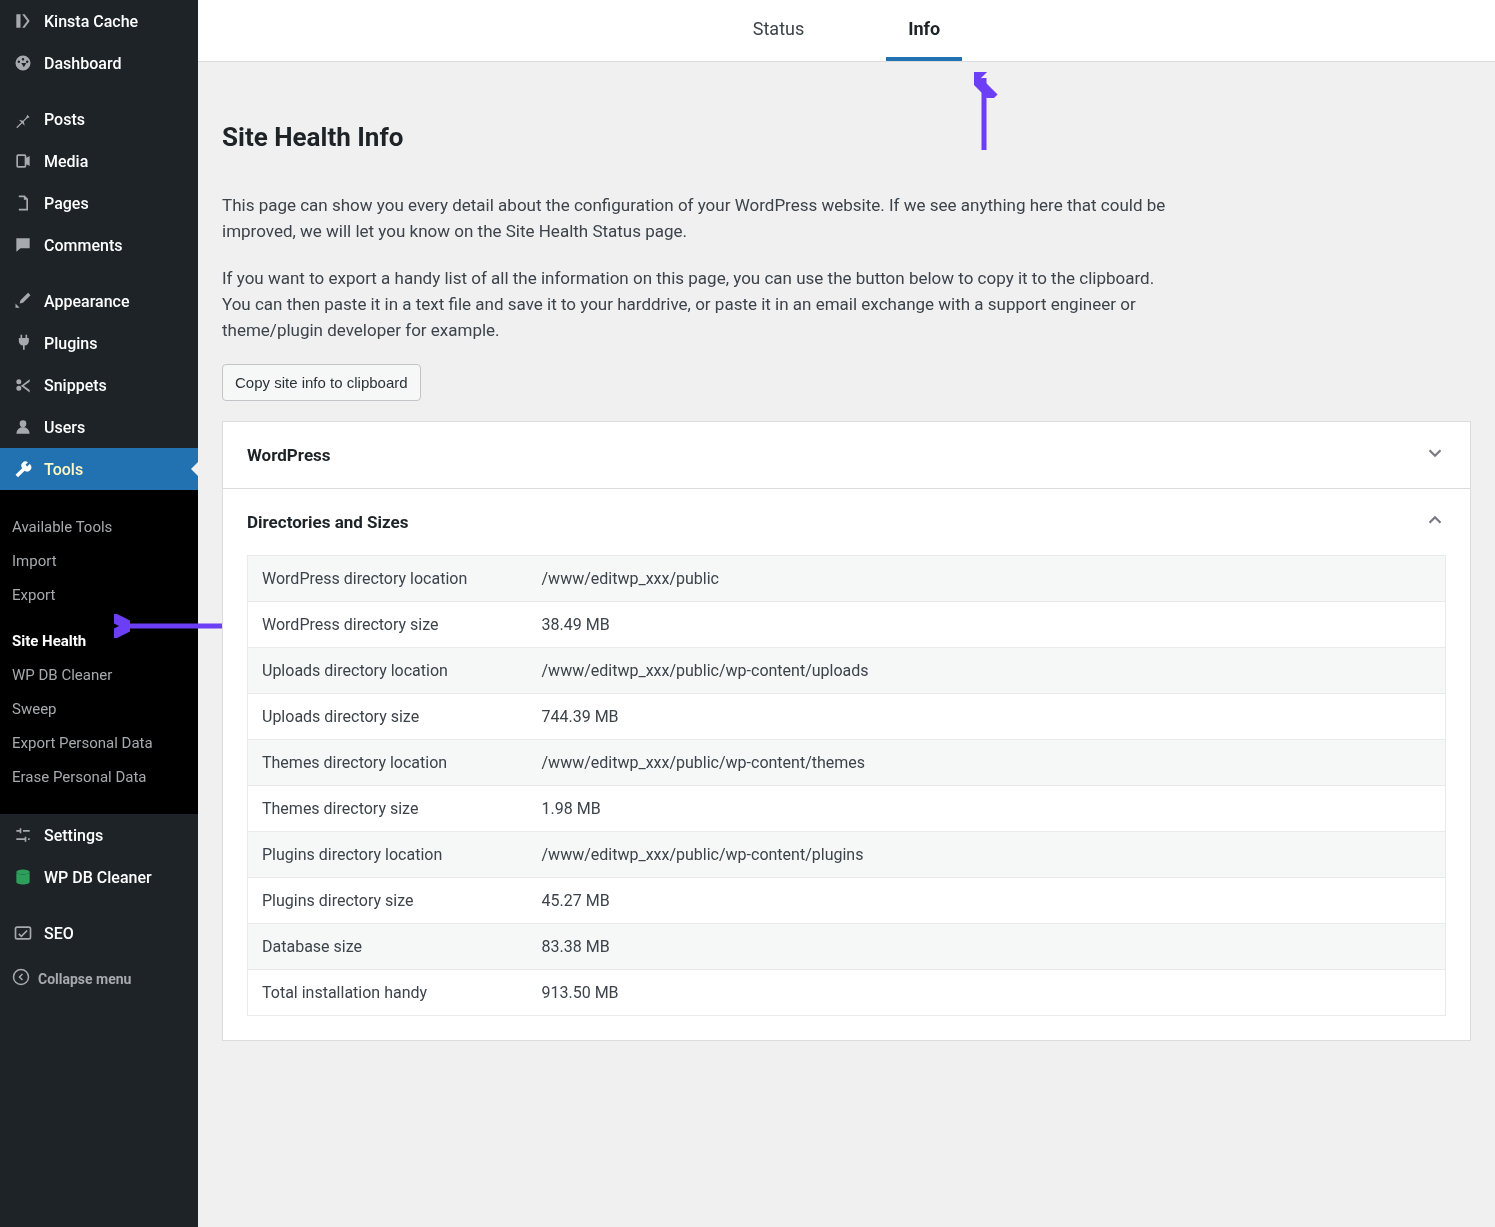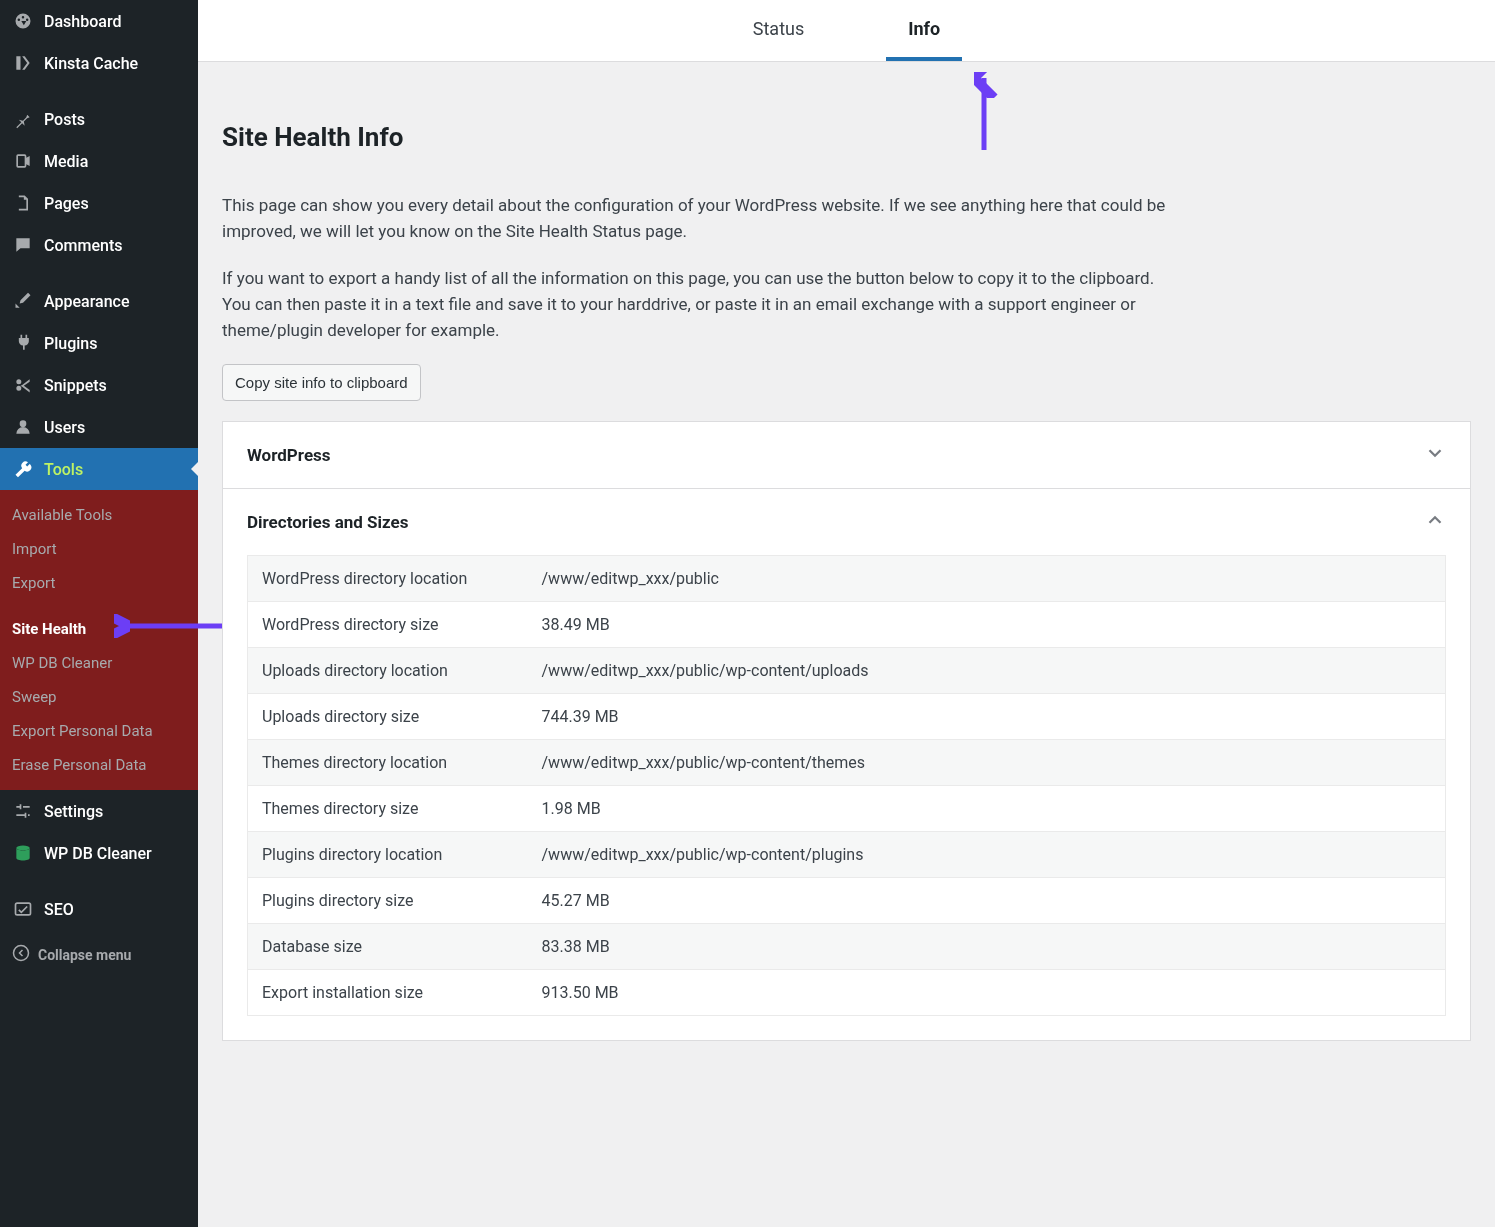--- a/index.html
+++ b/index.html
@@ -31,38 +31,38 @@
   width: 22px;
   height: 22px;
   display: flex;
   align-items: center;
   justify-content: center;
   color: #a7aaad;
   flex-shrink: 0;
 }
 .sidebar .menu-item.active {
   background: #2271b1;
-  color: #bef264;
+  color: #fef9c3;
   position: relative;
 }
 .sidebar .menu-item.active .icon { color: #fff; }
 .sidebar .menu-item.active::after {
   content: "";
   position: absolute;
   right: -1px;
   top: 50%;
   transform: translateY(-50%);
   width: 0; height: 0;
   border-top: 8px solid transparent;
   border-bottom: 8px solid transparent;
   border-right: 8px solid #f0f0f1;
 }
 .sidebar .submenu {
-  background: #7f1d1d;
-  padding: 8px 0;
+  background: #000000;
+  padding: 20px 0;
 }
 .sidebar .submenu .sub-item {
   padding: 8px 12px;
   font-size: 15px;
   color: #a7aaad;
   cursor: pointer;
 }
 .sidebar .submenu .sub-item.current {
   color: #fff;
   font-weight: 700;
@@ -182,32 +182,32 @@
 }
 </style>
 </head>
 <body>
 
 <div class="app">
   <div class="sidebar">
     <div class="menu-item">
       <span class="icon">
           <svg width="20" height="20" viewBox="0 0 24 24" fill="currentColor">
+            <path d="M4 4h5v16H4zm7 0h3l6 8-6 8h-3l6-8z"></path>
+          </svg>
+        </span>
+      <span>Kinsta Cache</span>
+    </div>
+    <div class="menu-item">
+      <span class="icon">
+          <svg width="20" height="20" viewBox="0 0 24 24" fill="currentColor">
             <path d="M12 3a9 9 0 00-9 9 9 9 0 009 9 9 9 0 009-9 9 9 0 00-9-9zm0 3a1.5 1.5 0 110 3 1.5 1.5 0 010-3zm-5 6a1.5 1.5 0 110-3 1.5 1.5 0 010 3zm10 0a1.5 1.5 0 110-3 1.5 1.5 0 010 3zm-4 5l-3-5h6l-3 5z"></path>
           </svg>
         </span>
       <span>Dashboard</span>
-    </div>
-    <div class="menu-item">
-      <span class="icon">
-          <svg width="20" height="20" viewBox="0 0 24 24" fill="currentColor">
-            <path d="M4 4h5v16H4zm7 0h3l6 8-6 8h-3l6-8z"></path>
-          </svg>
-        </span>
-      <span>Kinsta Cache</span>
     </div>
     <div class="gap"></div>
     <div class="menu-item">
       <span class="icon">
           <svg width="20" height="20" viewBox="0 0 24 24" fill="currentColor">
             <path d="M14 4l6 6-3 1-4 4 1 5-3-3-6 6-1-1 6-6-3-3 5 1 4-4 1-3-3-3z"></path>
           </svg>
         </span>
       <span>Posts</span>
     </div>
@@ -383,21 +383,21 @@
                 </tr>
                 <tr>
                   <td>Plugins directory size</td>
                   <td>45.27 MB</td>
                 </tr>
                 <tr>
                   <td>Database size</td>
                   <td>83.38 MB</td>
                 </tr>
                 <tr>
-                  <td>Export installation size</td>
+                  <td>Total installation handy</td>
                   <td>913.50 MB</td>
                 </tr>
               </tbody>
           </table>
         </div>
       </div>
     </div>
 
     <svg class="arrow-top" width="36" height="80">
       <defs>

